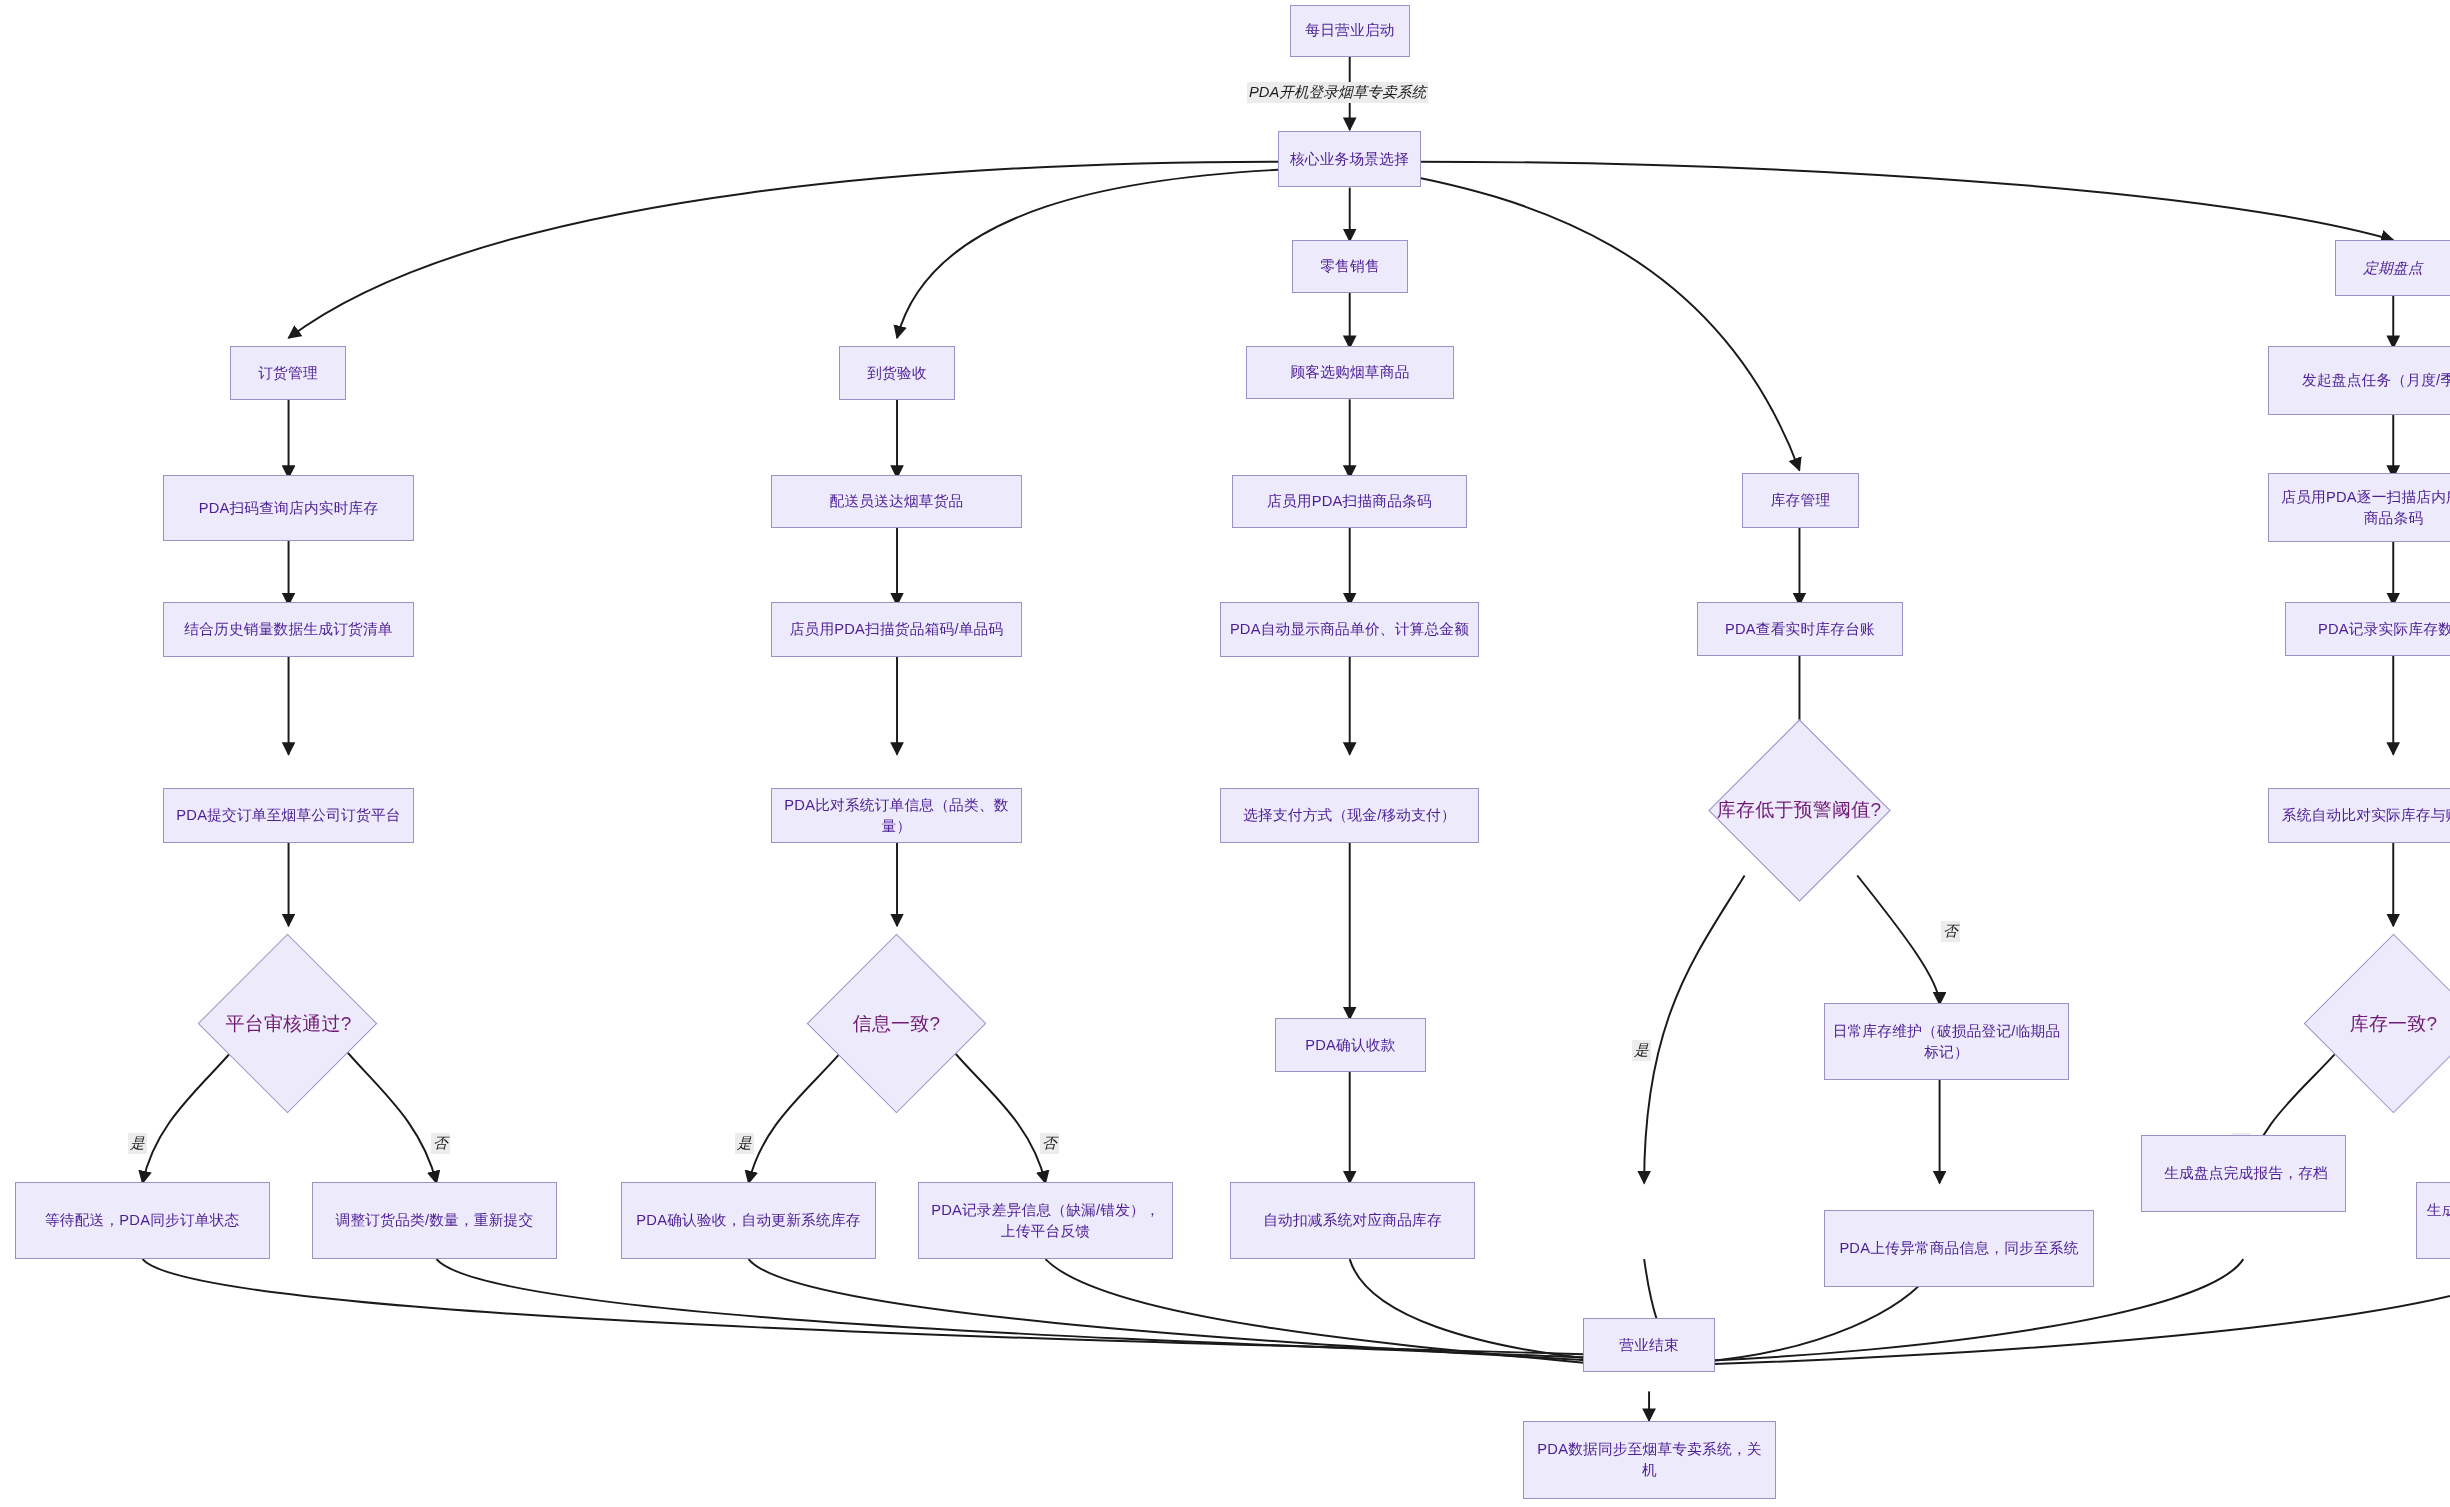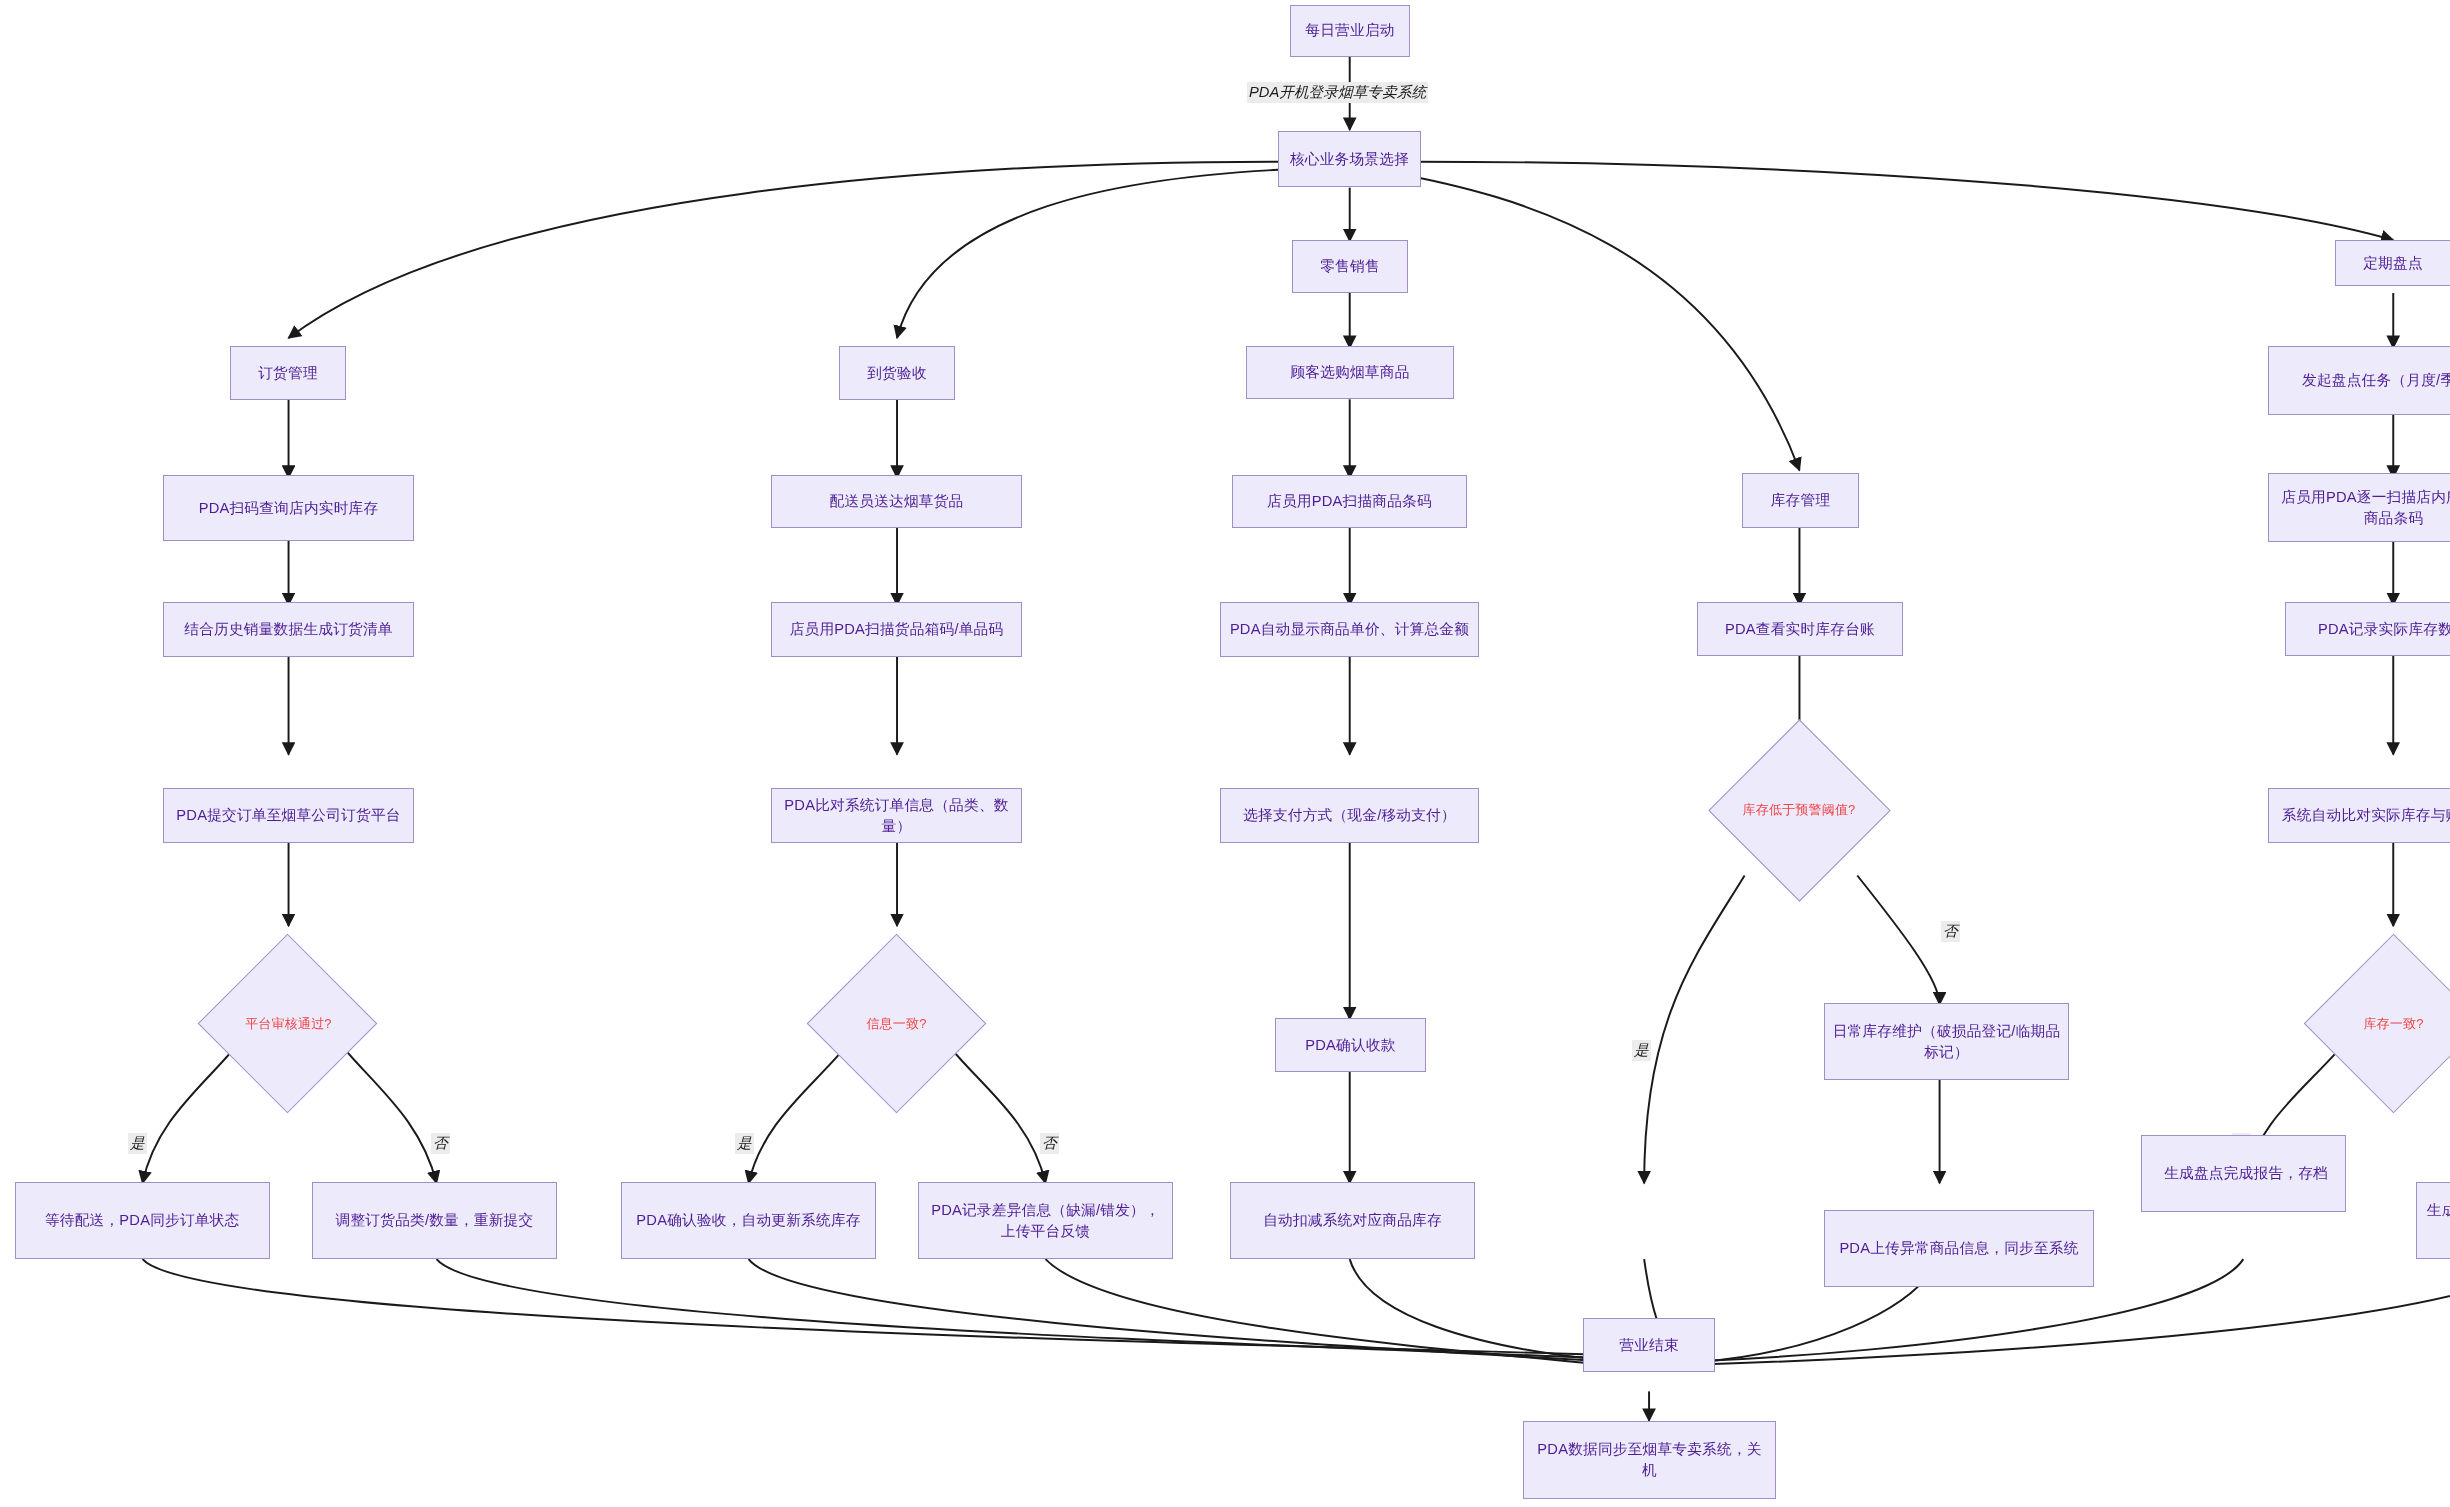--- a/index.html
+++ b/index.html
@@ -25,22 +25,22 @@
     position:absolute;
     box-sizing:border-box;
     background:#ECEAFB;
     border:1.5px solid #9E8FC4;
     transform:rotate(45deg);
   }
   .diamond-label{
     position:absolute;
     display:flex;align-items:center;justify-content:center;
     text-align:center;
-    color:#ef4444;
-    font-size:13px;
+    color:#701a75;
+    font-size:19px;
     line-height:1.4;
     pointer-events:none;
     letter-spacing:0.2px;
   }
   .edge-label{
     position:absolute;
     background:#ececec;
     color:#1b1b1b;
     font-size:14.7px;
     line-height:1.3;
@@ -226,21 +226,21 @@
   <div class="edge-label" style="left:1941px;top:921px;">
     <span>否</span>
   </div>
   <div class="node" style="left:1824px;top:1003px;width:245px;height:77px;">
     <span>日常库存维护（破损品登记/临期品标记）</span>
   </div>
   <div class="node" style="left:1824px;top:1210px;width:270px;height:77px;">
     <span>PDA上传异常商品信息，同步至系统</span>
   </div>
 
-  <div class="node" style="left:2335px;top:240px;width:116px;height:46px;">
+  <div class="node" style="left:2335px;top:240px;width:116px;height:56px;font-style:italic;">
     <span>定期盘点</span>
   </div>
   <div class="node" style="left:2268px;top:346px;width:251px;height:69px;">
     <span>发起盘点任务（月度/季度）</span>
   </div>
   <div class="node" style="left:2268px;top:473px;width:251px;height:69px;">
     <span>店员用PDA逐一扫描店内所有烟草商品条码</span>
   </div>
   <div class="node" style="left:2285px;top:602px;width:216px;height:54px;">
     <span>PDA记录实际库存数量</span>

